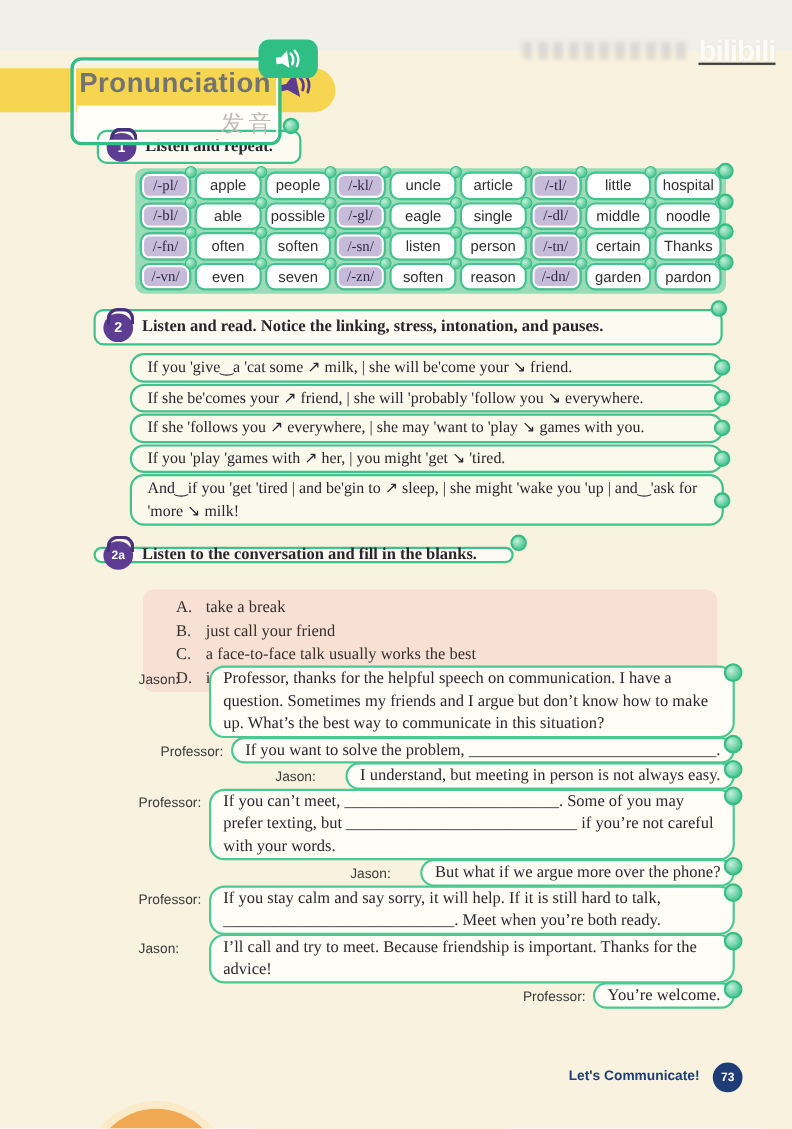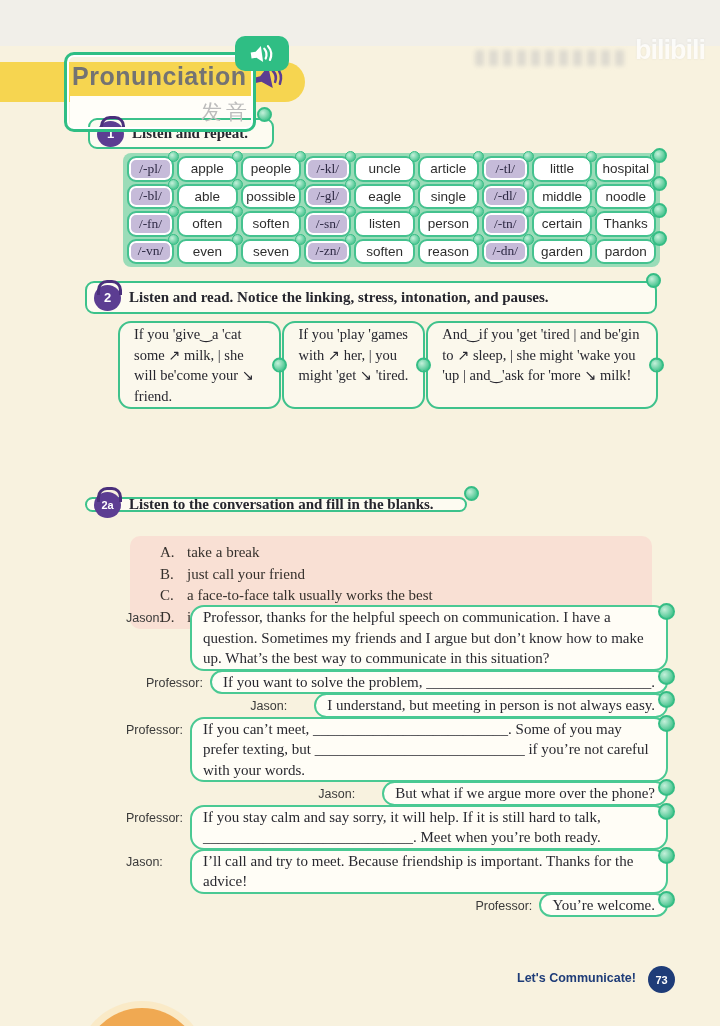--- a/index.html
+++ b/index.html
@@ -1,21 +1,21 @@
 <!DOCTYPE html>
 <html><head>
 <meta charset="utf-8">
 <style>
   * { margin:0; padding:0; box-sizing:border-box; }
   body { font-family:"Liberation Serif","DejaVu Sans",serif; }
   .page { position:relative; width:720px; height:1026px; background:#f8f2df; overflow:hidden; }
   .top-strip { position:absolute; left:0; top:0; width:720px; height:46px; background:#f1efe9; }
 
   
-  .watermark { position:absolute; left:425px; top:26px; width:280px; height:40px; display:flex; align-items:flex-end; justify-content:flex-end; gap:10px; pointer-events:none; }
+  .watermark { position:absolute; left:425px; top:26px; width:280px; height:40px; display:flex; align-items:center; justify-content:flex-end; gap:10px; pointer-events:none;text-decoration:underline; }
   .wm-blur { width:150px; height:16px; border-radius:3px;
     background:repeating-linear-gradient(90deg, rgba(190,190,190,.45) 0 9px, rgba(255,255,255,0) 9px 14px);
     filter:blur(2px); }
   .wm-logo { font-family:"Liberation Sans",sans-serif; font-weight:bold; font-size:27px; color:#ffffff; opacity:.75; letter-spacing:-1px; filter:blur(.6px); text-shadow:0 0 2px rgba(180,180,180,.4); }
 
   
   .banner { position:absolute; left:0; top:62px; width:305px; height:40px; background:#f6d550; border-radius:0 20px 20px 0; }
   .title-sub-box { position:absolute; left:70px; top:96px; width:181px; height:32px; background:#fffef9; }
   .title-annot { position:absolute; left:64px; top:52px; width:192px; height:80px; border:3px solid #2fbe84; border-radius:10px; box-shadow:inset 0 0 0 2px #ffffff; z-index:5; }
   .page-title { position:absolute; left:72px; top:62px; width:180px; font-family:"Liberation Sans",sans-serif; font-weight:bold; font-size:25px; color:#737373; letter-spacing:.5px; z-index:6; }
@@ -39,21 +39,21 @@
   
   .ptable { position:absolute; left:123px; top:153px; width:537px; height:114px; background:#9adcb8; border-radius:8px; padding:3px 4px; display:flex; flex-direction:column; gap:2px; }
   .prow { position:relative; flex:1; display:flex; gap:3px; }
   .chip { position:relative; display:flex; align-items:center; justify-content:center; border-radius:9px; border:2px solid #44c28f; box-shadow:inset 0 0 0 2px #ffffff; }
   .chip.phonetic { flex:0 0 47px; background:#c6bbd9; font-size:13.5px; color:#2f2a45; }
   .chip.word { flex:1 1 0; background:#ffffff; font-family:"Liberation Sans","DejaVu Sans",sans-serif; font-size:13.5px; color:#2e2e2e; }
   .chip-handle { position:absolute; right:-7px; top:-7px; width:11px; height:11px; border-width:1.5px; }
   .row-handle { position:absolute; right:-11px; top:-8px; }
 
   
-  .sentences { position:absolute; left:118px; top:321px; width:540px; display:flex; flex-direction:row; gap:1px; }
+  .sentences { position:absolute; left:118px; top:321px; width:540px; display:flex; flex-direction:column; gap:1px; }
   .sentence { position:relative; background:#fbf8ec; border:2.5px solid #3fc28c; border-radius:13px; padding:1px 14px; font-size:14.5px; line-height:20.5px; color:#26262e; }
   .sentence .handle { position:absolute; right:-8px; top:50%; transform:translateY(-50%); }
 
   
   .options { position:absolute; left:130px; top:536px; width:522px; height:93px; background:#f9e0d4; border-radius:10px; padding:6px 0 0 30px; }
   .opt { display:flex; font-size:15px; line-height:21.5px; color:#35302c; }
   .opt-letter { width:27px; }
 
   
   .dialogue { position:absolute; left:126px; top:605px; width:542px; display:flex; flex-direction:column;align-items:flex-end; }
@@ -270,20 +270,22 @@
   <div class="sec-head" style="left:85px; top:281px; width:572px; height:33px;">
     <span class="hp-icon">
         <span>2</span>
       </span>
     <span class="sec-title">Listen and read. Notice the linking, stress, intonation, and pauses.</span>
     <span class="handle" style="position:absolute; right:-6px; top:-10px;"></span>
   </div>
 
   <div class="sentences">
       <div class="sentence"><span>If you 'give‿a 'cat some ↗ milk, | she will be'come your ↘ friend.</span><span class="handle "></span></div>
+      <div class="sentence"><span>If she be'comes your ↗ friend, | she will 'probably 'follow you ↘ everywhere.</span><span class="handle "></span></div>
+      <div class="sentence"><span>If she 'follows you ↗ everywhere, | she may 'want to 'play ↘ games with you.</span><span class="handle "></span></div>
       <div class="sentence"><span>If you 'play 'games with ↗ her, | you might 'get ↘ 'tired.</span><span class="handle "></span></div>
       <div class="sentence"><span>And‿if you 'get 'tired | and be'gin to ↗ sleep, | she might 'wake you 'up | and‿'ask for 'more ↘ milk!</span><span class="handle "></span></div>
     </div>
 
   <div class="sec-head" style="left:85px; top:497px; width:382px; height:15px;">
     <span class="hp-icon">
         <span style="font-size:11px">2a</span>
       </span>
     <span class="sec-title">Listen to the conversation and fill in the blanks.</span>
     <span class="handle" style="position:absolute; right:-14px; top:-13px;"></span>

